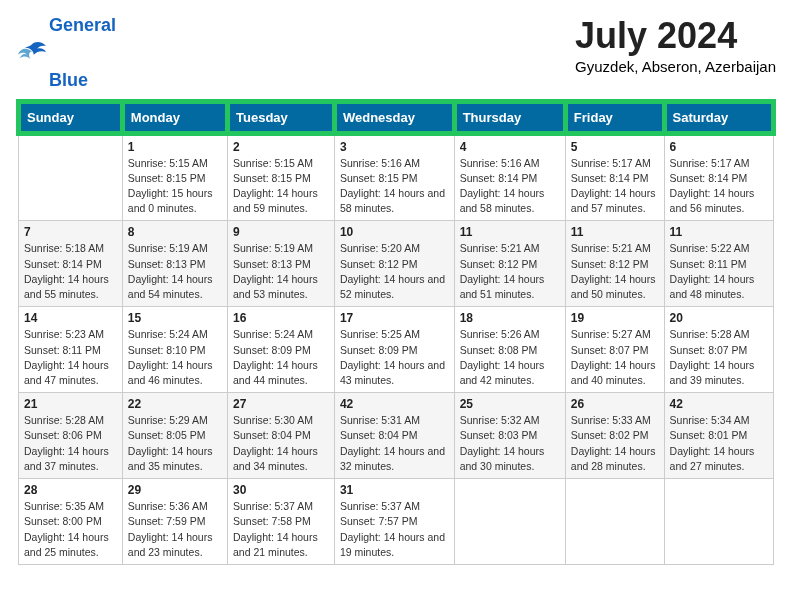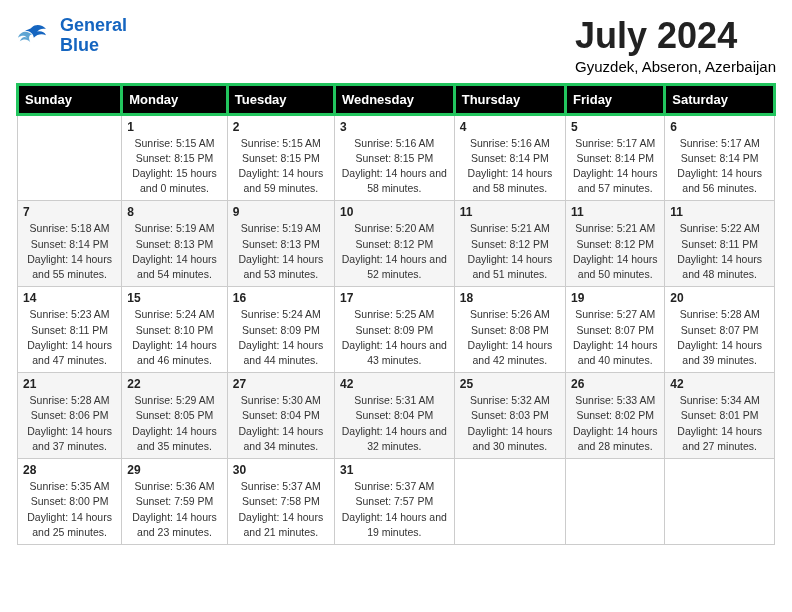--- a/index.html
+++ b/index.html
@@ -12,21 +12,21 @@
     }
     .header {
       display: flex;
       justify-content: space-between;
       align-items: flex-start;
       margin-bottom: 8px;
     }
     .logo {
       display: flex;
       align-items: center;
-      gap: 12px;
+      gap: 1px;
     }
     .logo-text {
       font-size: 18px;
       font-weight: bold;
       color: #333;
       line-height: 1.1;
     }
     .logo-text span {
       color: #1565c0;
     }
@@ -47,27 +47,27 @@
       font-size: 15px;
       color: #000000;
       margin-top: 2px;
     }
     table {
       width: 100%;
       border-collapse: collapse;
       font-size: 11px;
     }
     thead tr th {
-      background-color: #000000;
+      background-color: #0369a1;
       color: #fff;
       text-align: left;
       padding: 6px 6px;
       font-size: 13px;
       font-weight: bold;
-      border: 3px solid #22c55e;
+      border: 5px solid #22c55e;
     }
     tbody tr td {
       border: 1px solid #ccc;
       vertical-align: top;
       padding: 4px 5px;
       min-height: 80px;
       background: #fff;
     }
     tbody tr:nth-child(even) td {
       background: #f5f5f5;
@@ -75,41 +75,40 @@
     .cell-day {
       font-weight: bold;
       font-size: 12px;
       margin-bottom: 2px;
       color: #222;
     }
     .cell-info {
       font-size: 10.5px;
       color: #333;
       line-height: 1.45;
-      text-align: center;
     }
     .empty-cell {
       background: #fff !important;
     }
     tbody tr:nth-child(even) td.empty-cell {
       background: #f5f5f5 !important;
     }
   </style>
 </head>
 <body>
 
 <div class="header">
   <div class="logo">
     <svg class="logo-bird" viewBox="0 0 36 32" xmlns="http://www.w3.org/2000/svg">
       <path d="M18 6 C22 2, 30 3, 34 8 C30 7, 26 8, 24 11 C28 10, 32 11, 34 15 C29 13, 24 14, 20 18 C20 14, 16 10, 10 10 C13 9, 16 8, 18 6Z" fill="#1565c0"></path>
       <path d="M14 12 C10 10, 4 12, 2 18 C6 15, 10 15, 12 18 C10 16, 6 17, 4 22 C8 19, 13 19, 16 23 C14 19, 14 15, 18 14Z" fill="#1a7fc1" opacity="0.7"></path>
     </svg>
     <div class="logo-text">
       <div><span>General</span></div>
-      <div style="color:#1565c0;"><span>Blue</span></div>
+      <div style="color:#1565c0;margin-top:35px;"><span>Blue</span></div>
     </div>
   </div>
   <div class="title-block">
     <div class="month-title">July 2024</div>
     <div class="subtitle">Gyuzdek, Abseron, Azerbaijan</div>
   </div>
 </div>
 
 <table>
   <thead>

